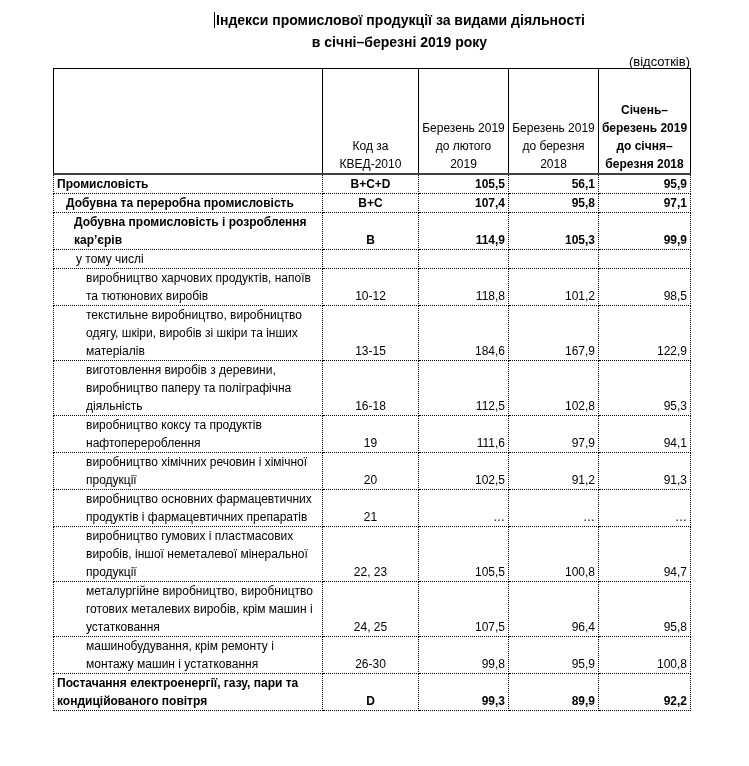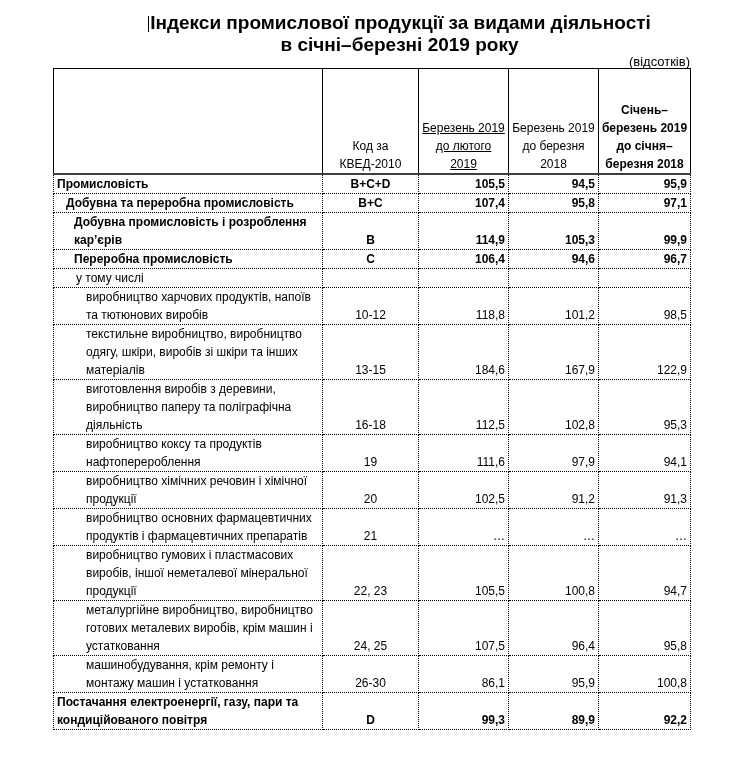--- a/index.html
+++ b/index.html
@@ -1,19 +1,19 @@
 <!DOCTYPE html>
 <html><head>
 <meta charset="utf-8">
 <style>
   html, body { margin: 0; padding: 0; background: #ffffff; }
   body { width: 749px; height: 766px; position: relative; overflow: hidden;
          font-family: "Liberation Sans", sans-serif; color: #000; }
   .title { position: absolute; left: 0; width: 749px; text-align: center;
-           font-weight: bold; font-size: 19px; }
+           font-weight: bold; font-size: 14px; }
   .title.l1 { top: 12px; padding-left: 50px; box-sizing: border-box; }
   .title.l2 { top: 34px; padding-left: 50px; box-sizing: border-box; }
   .caret { display: inline-block; width: 1px; height: 16px; background: #000; vertical-align: -3px; margin-right: 1px; }
   .unit { position: absolute; top: 54px; left: 600px; width: 90px; text-align: right; font-size: 13px; }
   table { position: absolute; left: 53px; top: 68px; border-collapse: collapse;
           table-layout: fixed; font-size: 12px; }
   col.c0 { width: 269px; } col.c1 { width: 96px; } col.c2 { width: 90px; }
   col.c3 { width: 90px; } col.c4 { width: 92px; }
   thead th { border: 1px solid #000; font-weight: normal; font-size: 12px;
              line-height: 18px; text-align: center; vertical-align: bottom; padding: 0 2px 0 2px; height: 104px; }
@@ -41,53 +41,46 @@
       <col class="c0">
       <col class="c1">
       <col class="c2">
       <col class="c3">
       <col class="c4">
     </colgroup>
   <thead>
     <tr>
       <th class="blank" style="white-space: normal;"></th>
       <th style="white-space: normal;">Код за КВЕД-2010</th>
-      <th style="white-space: normal; text-decoration: underline;">Березень 2019 до лютого 2019</th>
+      <th style="white-space: normal;">Березень 2019 до лютого 2019</th>
       <th style="white-space: normal;">Березень 2019 до березня 2018</th>
       <th style="white-space: normal; font-weight: bold;">Січень–березень 2019 до січня–березня 2018</th>
     </tr>
   </thead>
   <tbody id="tbody">
       <tr class="bold">
         <td class="lvl0" style="white-space: normal;">Промисловість</td>
         <td class="code">B+C+D</td>
         <td class="num">105,5</td>
-        <td class="num">94,5</td>
+        <td class="num">56,1</td>
         <td class="num">95,9</td>
       </tr>
       <tr class="bold">
         <td class="lvl1" style="white-space: normal;">Добувна та переробна промисловість</td>
         <td class="code">B+C</td>
         <td class="num">107,4</td>
         <td class="num">95,8</td>
         <td class="num">97,1</td>
       </tr>
       <tr class="bold">
         <td class="lvl2" style="white-space: normal;">Добувна промисловість і розроблення кар’єрів</td>
         <td class="code">B</td>
         <td class="num">114,9</td>
         <td class="num">105,3</td>
         <td class="num">99,9</td>
-      </tr>
-      <tr class="bold">
-        <td class="lvl2" style="white-space: normal;">Переробна промисловість</td>
-        <td class="code">C</td>
-        <td class="num">106,4</td>
-        <td class="num">94,6</td>
-        <td class="num">96,7</td>
       </tr>
       <tr>
         <td class="lvl3" style="white-space: normal;">у тому числі</td>
         <td class="code"></td>
         <td class="num"></td>
         <td class="num"></td>
         <td class="num"></td>
       </tr>
       <tr>
         <td class="lvl4" style="white-space: normal;">виробництво харчових продуктів, напоїв та тютюнових виробів</td>
@@ -141,21 +134,21 @@
       <tr>
         <td class="lvl4" style="white-space: normal;">металургійне виробництво, виробництво готових металевих виробів, крім машин і устатковання</td>
         <td class="code">24, 25</td>
         <td class="num">107,5</td>
         <td class="num">96,4</td>
         <td class="num">95,8</td>
       </tr>
       <tr>
         <td class="lvl4" style="white-space: normal;">машинобудування, крім ремонту і монтажу машин і устатковання</td>
         <td class="code">26-30</td>
-        <td class="num">86,1</td>
+        <td class="num">99,8</td>
         <td class="num">95,9</td>
         <td class="num">100,8</td>
       </tr>
       <tr class="bold">
         <td class="lvl0" style="white-space: normal;">Постачання електроенергії, газу, пари та кондиційованого повітря</td>
         <td class="code">D</td>
         <td class="num">99,3</td>
         <td class="num">89,9</td>
         <td class="num">92,2</td>
       </tr>

